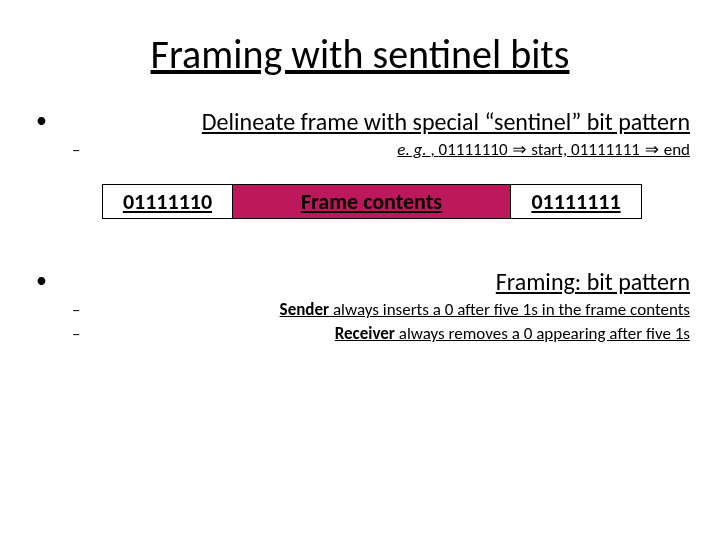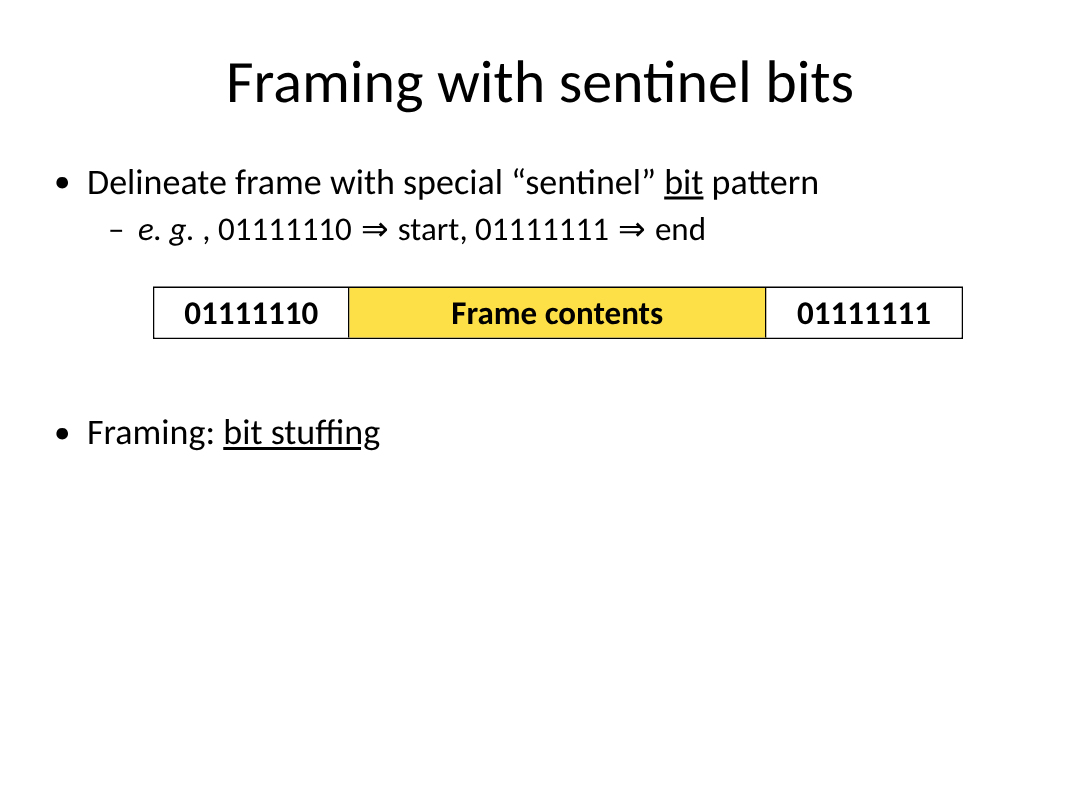--- a/index.html
+++ b/index.html
@@ -10,52 +10,54 @@
     background: #ffffff;
     font-family: Calibri, "Segoe UI", Arial, sans-serif;
     color: #000;
   }
   .slide {
     position: relative;
     width: 720px;
     height: 455px;
     box-sizing: border-box;
     padding: 20px 30px 20px 30px;
+    text-decoration: underline;
   }
   .title {
     text-align: center;
     font-size: 40px;
     font-weight: 400;
     margin: 10px 0 28px 0;
     letter-spacing: 0px;
   }
   ul.top {
     list-style: none;
     padding: 0;
     margin: 0;
     font-size: 24px;
     line-height: 1.25;
+    text-align: right;
   }
   ul.top > li {
     position: relative;
     padding-left: 28px;
     margin-bottom: 6px;
   }
   ul.top > li::before {
     content: "•";
     position: absolute;
     left: 6px;
     top: 0;
     font-size: 22px;
   }
   ul.sub {
     list-style: none;
     padding: 0;
     margin: 2px 0 0 0;
-    font-size: 22px;
+    font-size: 17px;
   }
   ul.sub > li {
     position: relative;
     padding-left: 34px;
     margin-bottom: 2px;
   }
   ul.sub > li::before {
     content: "–";
     position: absolute;
     left: 14px;
@@ -76,21 +78,21 @@
     font-weight: 700;
     text-align: center;
   }
   .frame-row .cell {
     padding: 3px 6px;
     box-sizing: border-box;
     border-right: 1px solid #000;
   }
   .frame-row .cell:last-child { border-right: none; }
   .cell.start { width: 130px; background: #fff; }
-  .cell.mid   { flex: 1; background: #fde047; }
+  .cell.mid   { flex: 1; background: #be185d; }
   .cell.end   { width: 130px; background: #fff; }
 
   .gap { height: 18px; }
 </style>
 </head>
 <body>
 
 <div class="slide">
 
   <div class="title">Framing with sentinel bits</div>
@@ -113,18 +115,26 @@
     <div class="cell mid">Frame contents</div>
     <div class="cell end">01111111</div>
   </div>
 
   <ul class="top">
 
 
     <div class="gap"></div>
 
     <li>
-      <span>Framing: </span><span class="underline">bit stuffing</span>
+      <span>Framing: </span><span class="underline">bit pattern</span>
+      <ul class="sub">
+        <li>
+          <span class="bold">Sender</span><span> always inserts a 0 after five 1s in the frame contents</span>
+        </li>
+        <li>
+          <span class="bold">Receiver</span><span> always removes a 0 appearing after five 1s</span>
+        </li>
+      </ul>
     </li>
 
   </ul>
 
 </div>
 
 </body></html>

